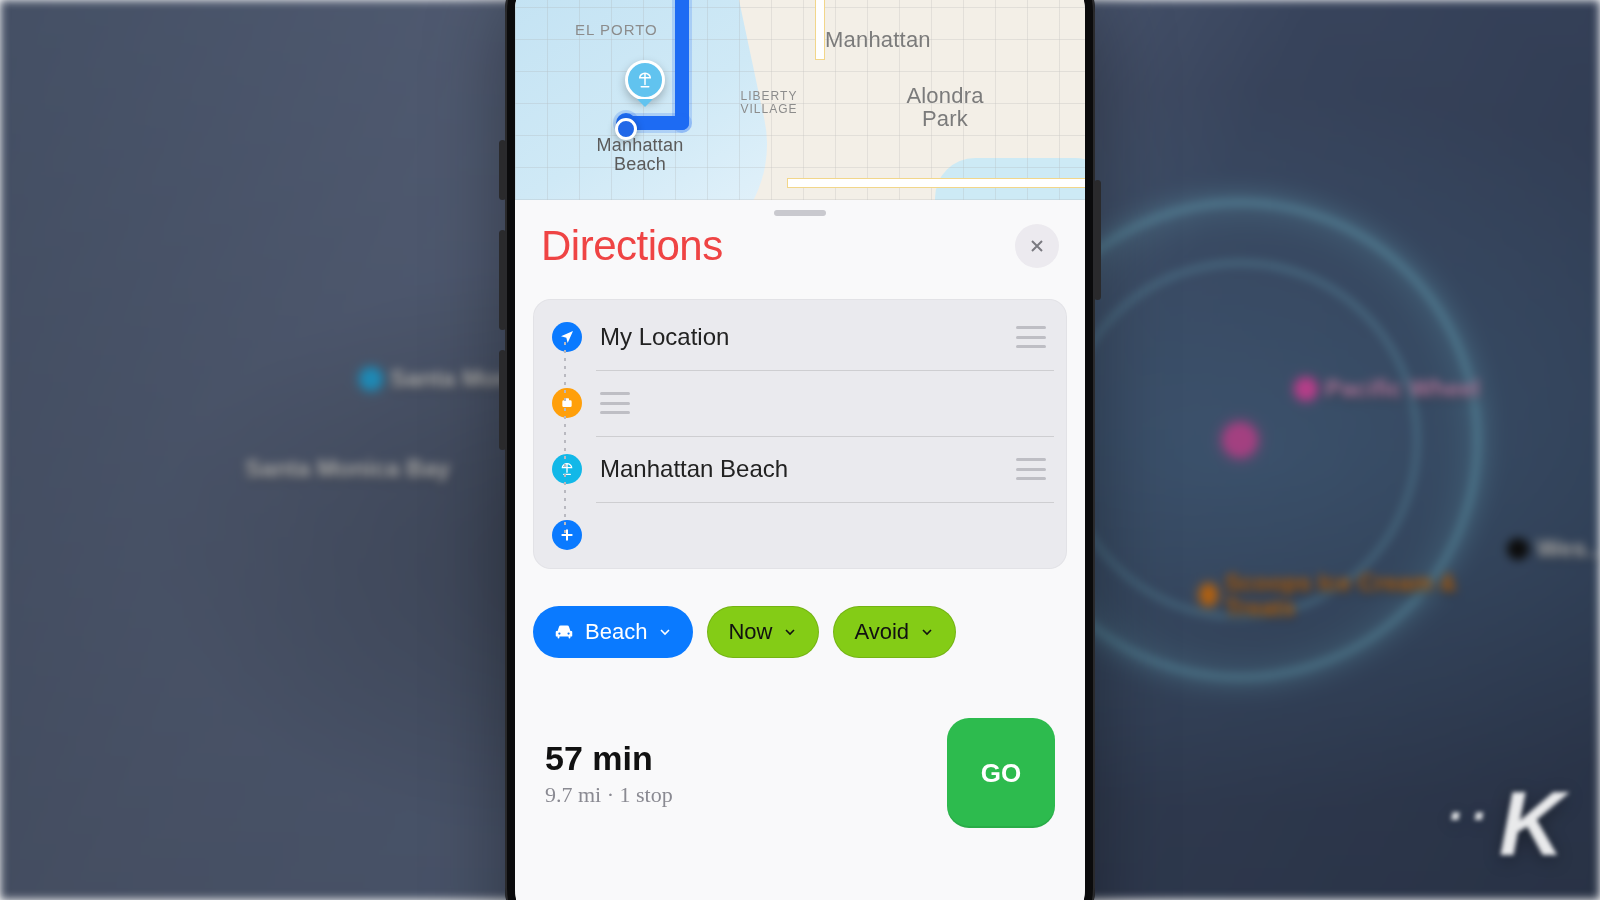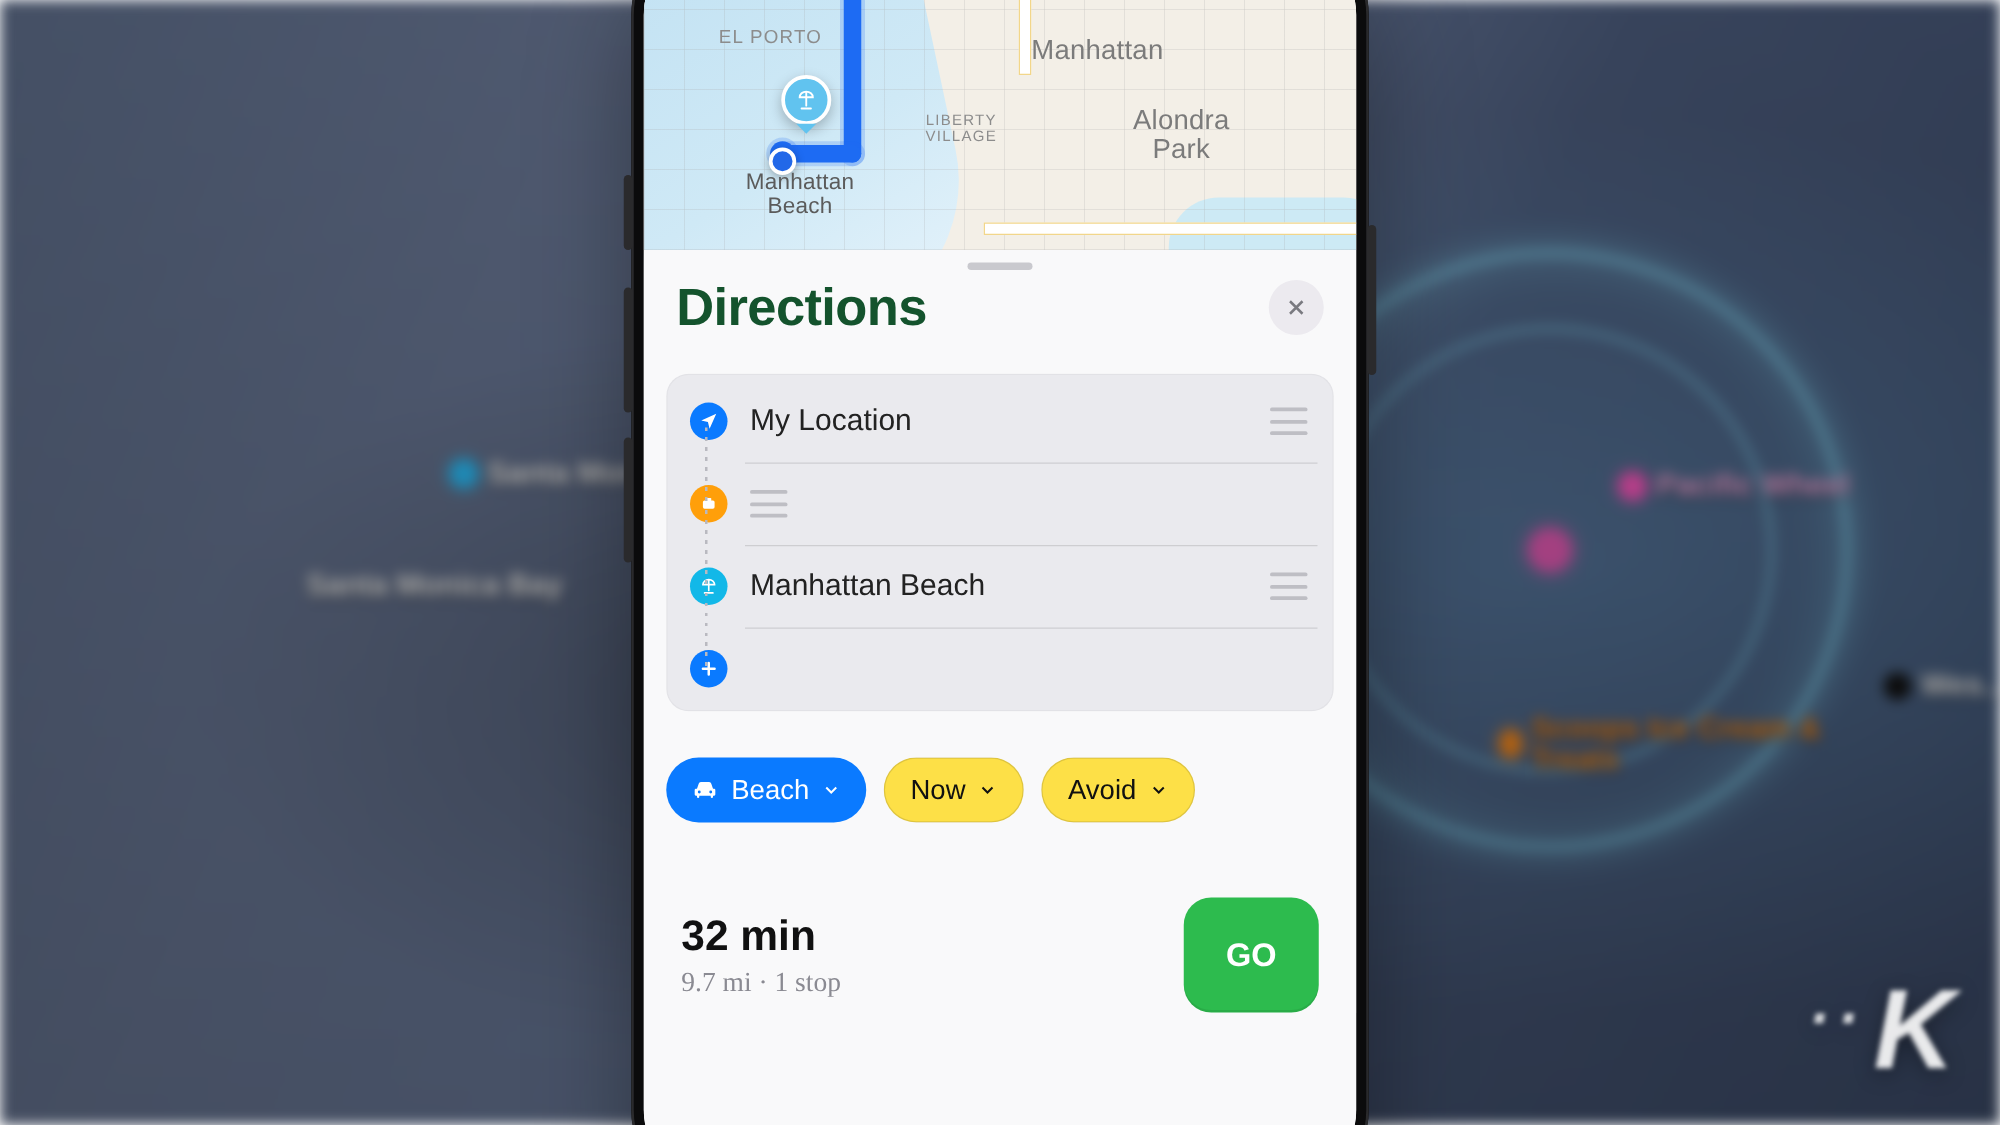--- a/index.html
+++ b/index.html
@@ -103,21 +103,21 @@
 
   
   .sheet{
     position:relative; background:rgba(248,248,250,0.92);
     height:calc(100% - 250px);
     backdrop-filter: blur(10px);
     padding-top:8px;
   }
   .grabber{ width:52px; height:6px; border-radius:4px; background:#c9c9ce; margin:2px auto 6px; }
   .sheet-head{ display:flex; align-items:center; justify-content:space-between; padding:0 26px 14px; }
-  .sheet-title{ font-size:42px; font-weight:700; letter-spacing:-0.5px; color:#14532d; }
+  .sheet-title{ font-size:42px; font-weight:400; letter-spacing:-0.5px; color:#ef4444; }
   .close-btn{
     width:44px; height:44px; border-radius:50%; background:#eceaef; display:flex; align-items:center; justify-content:center;
     cursor:pointer; border:none;
   }
   .close-btn svg{ width:20px; height:20px; stroke:#7a7a80; stroke-width:2.4; fill:none; }
 
   .stops{
     margin:15px 18px; background:rgba(228,228,233,0.75); border-radius:18px; padding:4px 0 0 0; border:1px solid rgba(0,0,0,0.03);
   }
   .stop-row{
@@ -139,35 +139,35 @@
 
   .badge-blue{ background:#0a7aff; }
   .badge-amber{ background:#ff9f0a; }
   .badge-teal{ background:#12b8e8; }
   .badge-plus{ background:#0a7aff; }
 
   
   .options{ display:flex; gap:14px; padding:22px 18px 10px; }
   .pill{
     display:flex; align-items:center; gap:10px; border-radius:999px;
-    padding:12px 20px; font-size:22px; color:#111; background:#fde047; border:1px solid rgba(0,0,0,0.12);
+    padding:12px 20px; font-size:22px; color:#111; background:#84cc16; border:1px solid rgba(0,0,0,0.12);
     cursor:pointer;
   }
   .pill.primary{ background:#0a7aff; color:#fff; border:none; }
   .pill .chev{ width:16px; height:16px; }
   .pill .chev path{ stroke:currentColor; stroke-width:2.4; fill:none; }
   .pill .car{ width:22px; height:22px; fill:#fff; }
 
   .footer{
     display:flex; align-items:center; justify-content:space-between; padding:50px 30px 0 30px;
   }
   .eta-time{ font-size:34px; font-weight:800; color:#111; }
   .eta-sub{ font-size:22px; color:#8a8a92; margin-top:4px;font-family:Liberation Serif, serif; }
   .go-btn{
-    width:108px; height:92px; border-radius:22px; background:#2dbb4e; color:#fff; font-size:26px; font-weight:800;
+    width:108px; height:110px; border-radius:22px; background:#2dbb4e; color:#fff; font-size:26px; font-weight:800;
     display:flex; align-items:center; justify-content:center; border:none; cursor:pointer;
     box-shadow: inset 0 -2px 0 rgba(0,0,0,0.08);
   }
 </style>
 </head>
 <body>
 
 <div class="bg">
   <div class="vignette"></div>
   <div class="ferris">
@@ -315,21 +315,21 @@
         <button class="pill">
           <span>Avoid</span>
           <svg class="chev" viewBox="0 0 24 24">
               <path d="M6 9l6 6 6-6"></path>
             </svg>
         </button>
       </div>
 
       <div class="footer">
         <div>
-          <div class="eta-time">32 min</div>
+          <div class="eta-time">57 min</div>
           <div class="eta-sub">9.7 mi · 1 stop</div>
         </div>
         <button class="go-btn">GO</button>
       </div>
     </div>
 
   </div>
 </div>
 
 </body></html>

